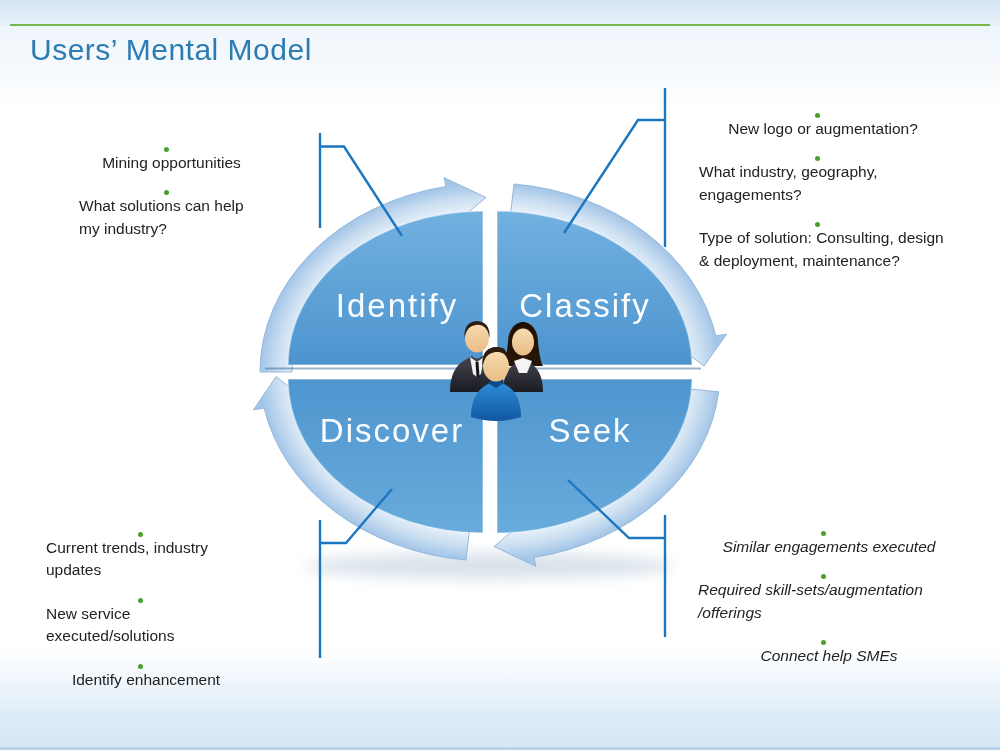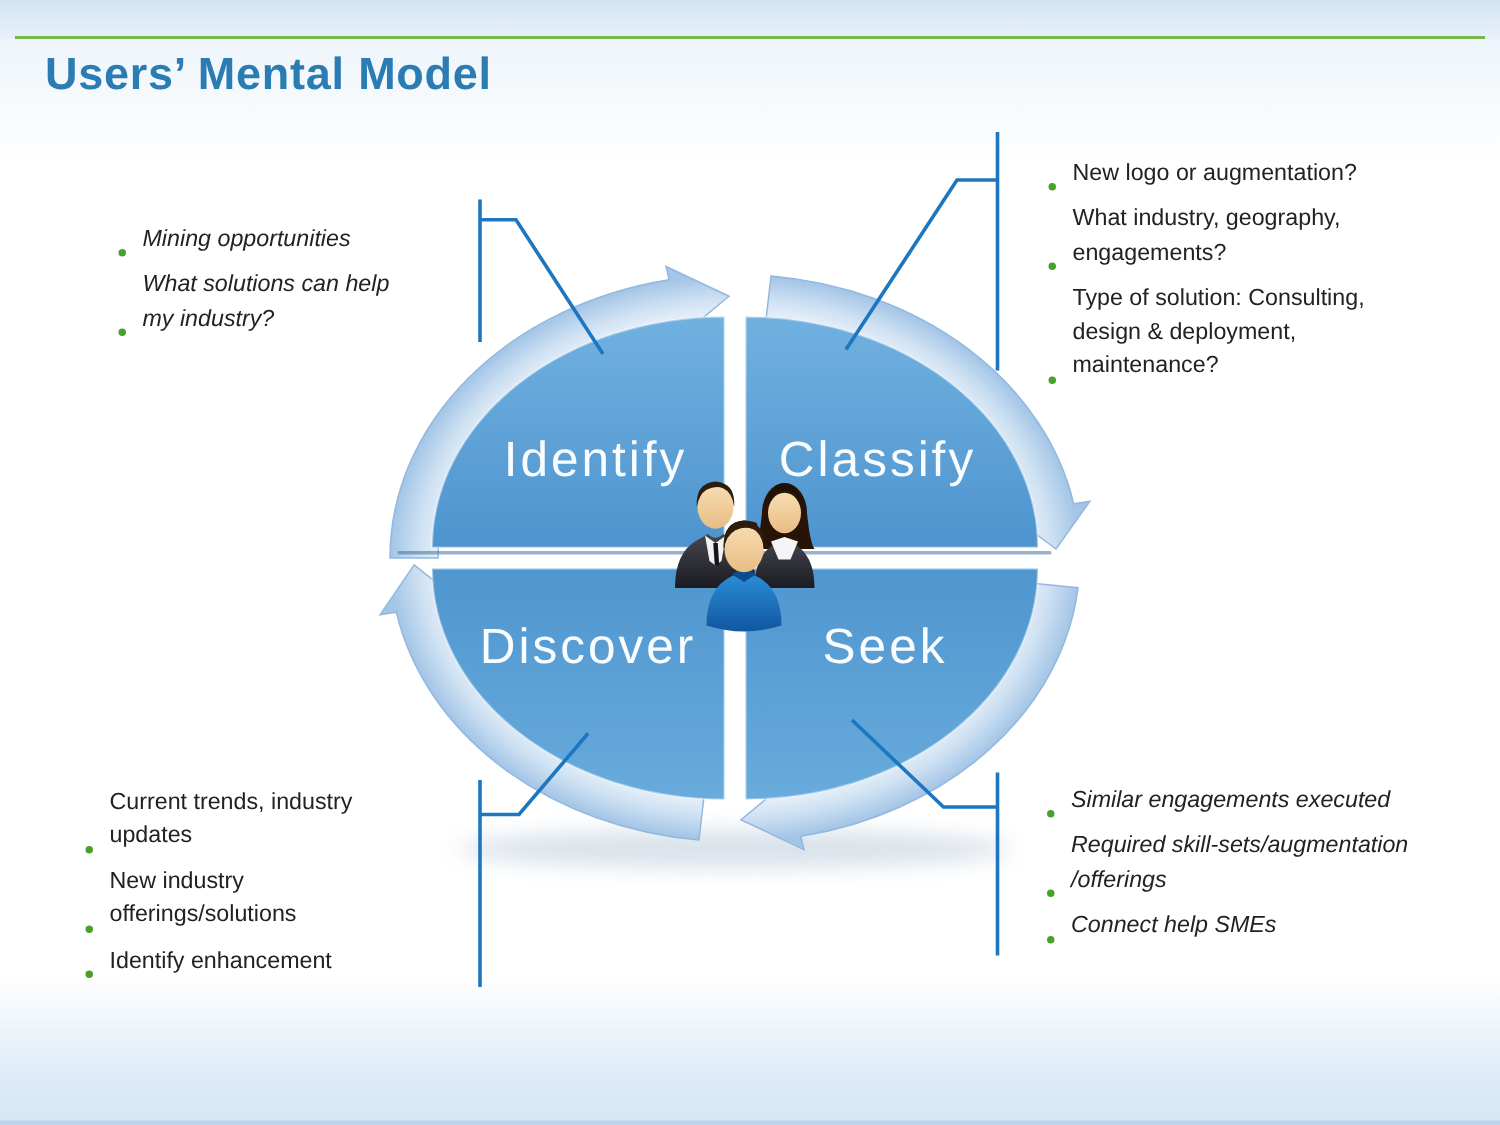--- a/index.html
+++ b/index.html
@@ -11,40 +11,40 @@
   .bg-top{position:absolute;left:0;top:0;width:1000px;height:26px;
     background:linear-gradient(to bottom,#d3e4f3,#e9f1f9);}
   .bg-upper{position:absolute;left:0;top:26px;width:1000px;height:85px;
     background:linear-gradient(to bottom,#eef5fb,#ffffff);}
   .bg-bottom{position:absolute;left:0;bottom:0;width:1000px;height:100px;
     background:linear-gradient(to bottom,rgba(230,240,250,0),#dcebf7 70%,#d7e6f4 100%);}
   .bg-bottom-edge{position:absolute;left:0;bottom:0;width:1000px;height:3px;background:#bdd3e9;}
   .green-line{position:absolute;left:10px;top:24px;width:980px;height:2px;background:#76b94a;}
   .slide-title{
     position:absolute;left:30px;top:33px;margin:0;
-    font-size:30px;font-weight:700;letter-spacing:.5px;color:#2b7cb3;
+    font-size:30px;font-weight:400;letter-spacing:.5px;color:#2b7cb3;
   }
   .diagram-svg{position:absolute;left:0;top:0;width:1000px;height:750px;}
   .quad-label{
     font-family:"Liberation Sans",sans-serif;font-size:33px;letter-spacing:2px;
     fill:#fafdff;text-anchor:middle;
   }
   .callout{position:absolute;}
   .callout ul{list-style:none;margin:0;padding:0;}
-  .callout li{display:flex;align-items:flex-end;margin:0 0 8px 0;}
+  .callout li{display:flex;align-items:center;margin:0 0 8px 0;flex-direction:column;}
   .callout .bullet{
     flex:none;width:5px;height:5px;border-radius:50%;
     background:#4aa02c;margin:8px 11px 0 0;
   }
   .callout .li-text{
     font-size:15.5px;line-height:1.45;color:#222222;
   }
-  .co-tl{left:79px;top:149px;width:185px;font-style:italic;}
+  .co-tl{left:79px;top:139px;width:185px;}
   .co-tr{left:699px;top:105px;width:248px;}
-  .co-bl{left:57px;top:524px;width:200px;}
+  .co-bl{left:46px;top:524px;width:200px;}
   .co-br{left:698px;top:523px;width:262px;font-style:italic;}
 </style>
 </head>
 <body>
 
 <div class="bg-top"></div>
 <div class="bg-upper"></div>
 <div class="bg-bottom"></div>
 <div class="bg-bottom-edge"></div>
 <div class="green-line"></div>
@@ -187,21 +187,21 @@
 </div>
 
 <div class="callout co-bl">
   <ul>
     <li>
         <span class="bullet"></span>
         <span class="li-text">Current trends, industry updates</span>
       </li>
     <li>
         <span class="bullet"></span>
-        <span class="li-text">New industry offerings/solutions</span>
+        <span class="li-text">New service executed/solutions</span>
       </li>
     <li>
         <span class="bullet"></span>
         <span class="li-text">Identify enhancement</span>
       </li>
   </ul>
 </div>
 
 <div class="callout co-br">
   <ul>

